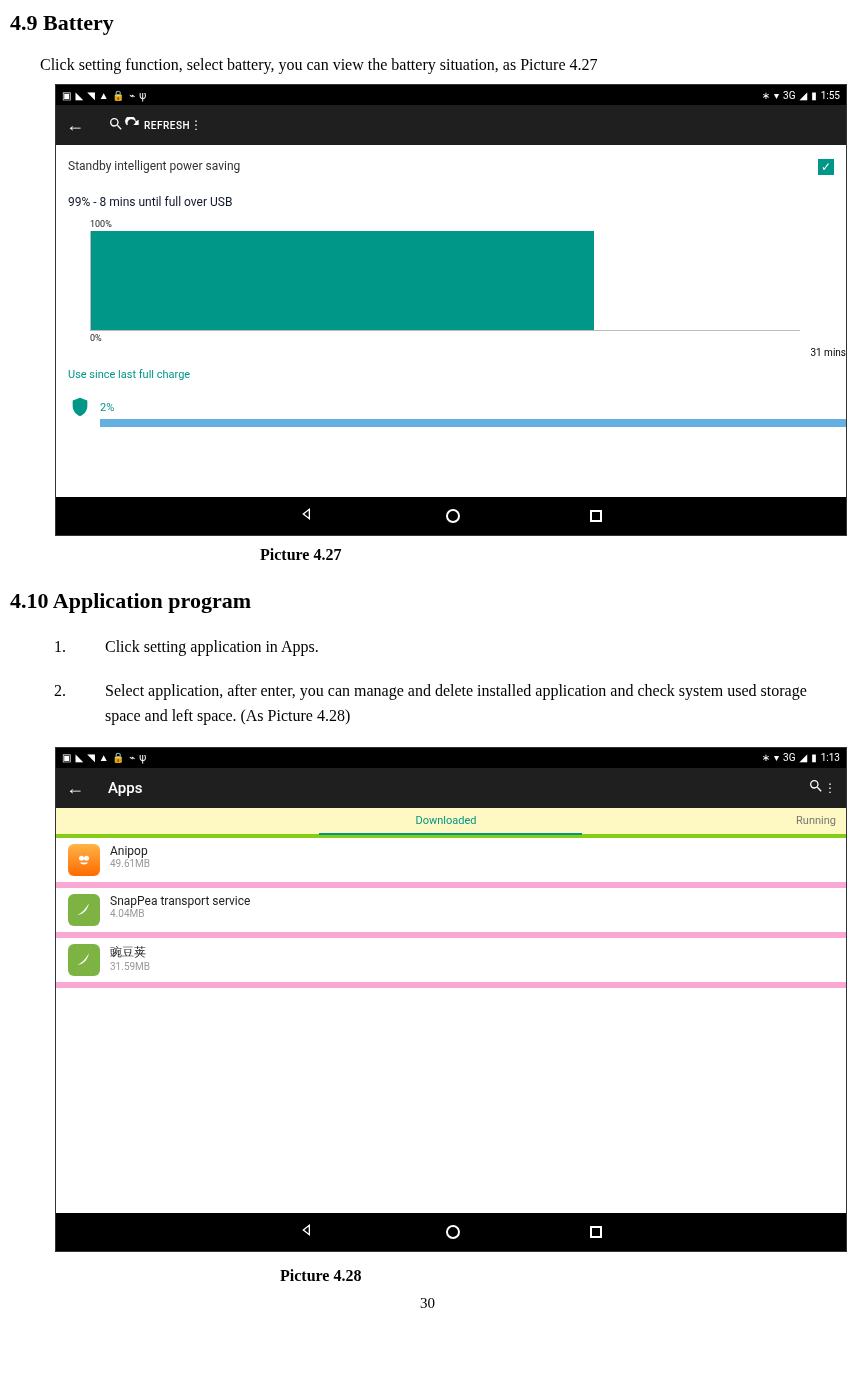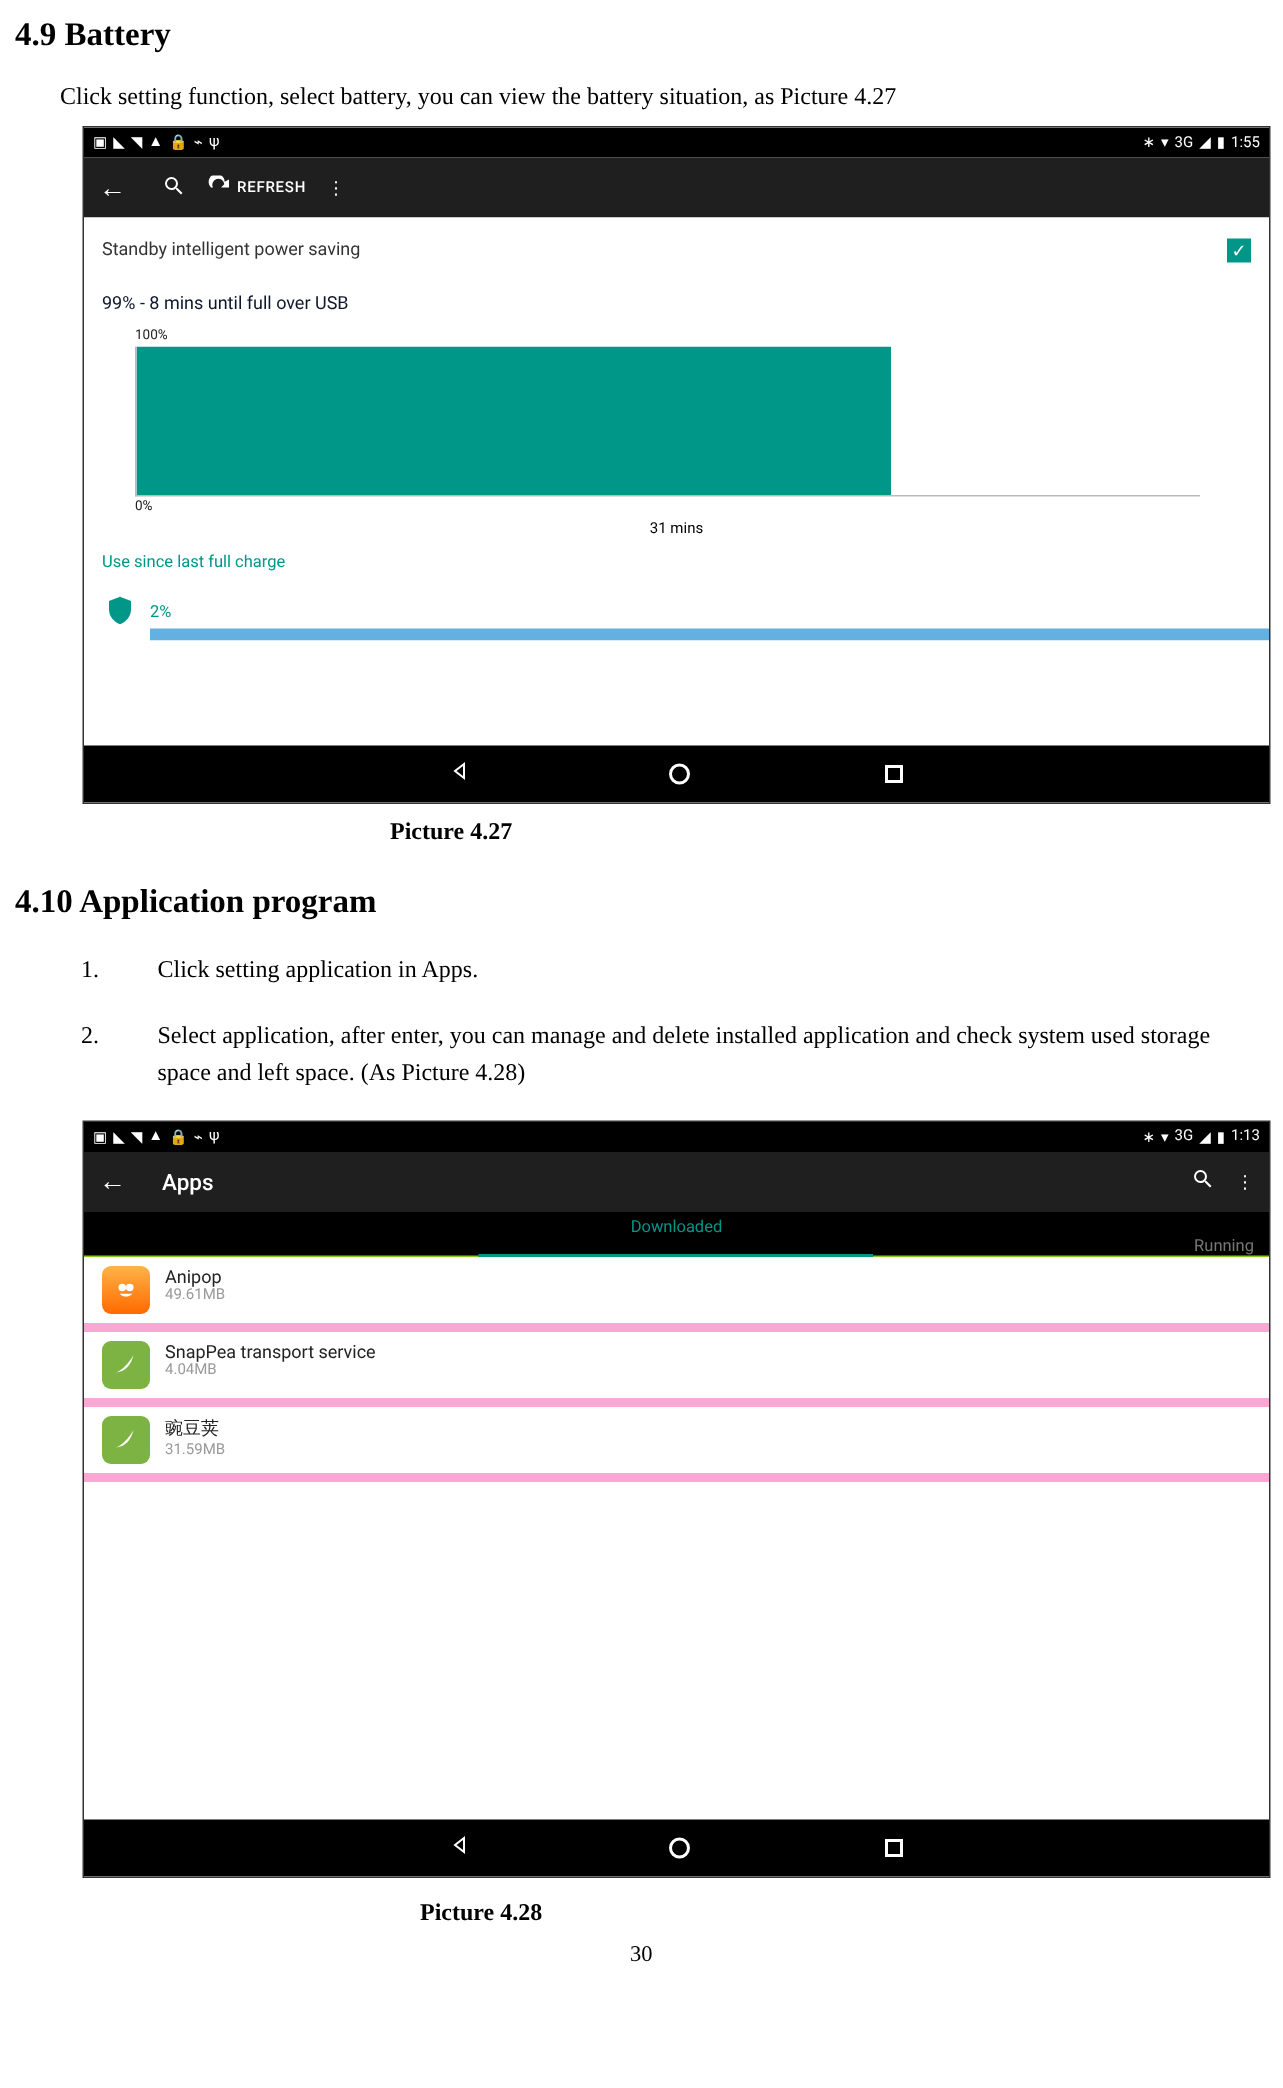--- a/index.html
+++ b/index.html
@@ -66,21 +66,21 @@
       background: #1f1f1f;
       color: #fff;
       height: 40px;
       display: flex;
       align-items: center;
       padding: 0 10px;
       font-size: 15px;
     }
     .actionbar .back-arrow { font-size: 18px; margin-right: 24px; color: #fff; }
     .actionbar .title { font-weight: 500; flex: 1; }
-    .actionbar .ab-right { display: flex; align-items: center; gap: 14px; font-size: 12px; }
+    .actionbar .ab-right { display: flex; align-items: center; font-size: 12px; }
     .actionbar svg { width: 16px; height: 16px; fill: #fff; }
     .refresh-group { display: flex; align-items: center; gap: 4px; font-size: 10px; font-weight: 500; letter-spacing: 0.5px; }
 
     
     .battery-content { background: #fff; }
     .standby-row {
       display: flex;
       justify-content: space-between;
       padding: 14px 12px;
       font-size: 12px;
@@ -109,21 +109,21 @@
       overflow: hidden;
     }
     .chart-fill {
       position: absolute;
       top: 0; left: 0;
       height: 100%;
       width: 71%;
       background: #009688;
     }
     .chart-bot-label { margin-top: 2px; }
-    .chart-x-axis { text-align: center; font-size: 10px; padding: 2px 0; }
+    .chart-x-axis { text-align: right; font-size: 10px; padding: 2px 0; }
     .chart-subtext {
       padding: 8px 12px 10px;
       font-size: 11px;
       color: #009688;
     }
     .screen-row {
       display: flex;
       align-items: center;
       padding: 4px 12px 0 12px;
       font-size: 12px;
@@ -151,28 +151,27 @@
       justify-content: center;
       align-items: center;
       gap: 130px;
     }
     .navbar svg { width: 16px; height: 16px; fill: none; stroke: #fff; stroke-width: 2; }
     .navbar .circle { width: 14px; height: 14px; border: 2px solid #fff; border-radius: 50%; }
     .navbar .square { width: 12px; height: 12px; border: 2px solid #fff; }
 
     
     .apps-tabs {
-      background: #000000;
+      background: #fef9c3;
       display: flex;
       height: 30px;
-      border-bottom: 1px solid #84cc16;
+      border-bottom: 4px solid #84cc16;
       font-size: 11px;
       color: #777;
       position: relative;
-      flex-direction: column;
     }
     .apps-tabs .tab {
       flex: 1;
       display: flex;
       align-items: center;
       justify-content: center;
     }
     .apps-tabs .tab.active { color: #009688; }
     .tab-indicator {
       position: absolute;

